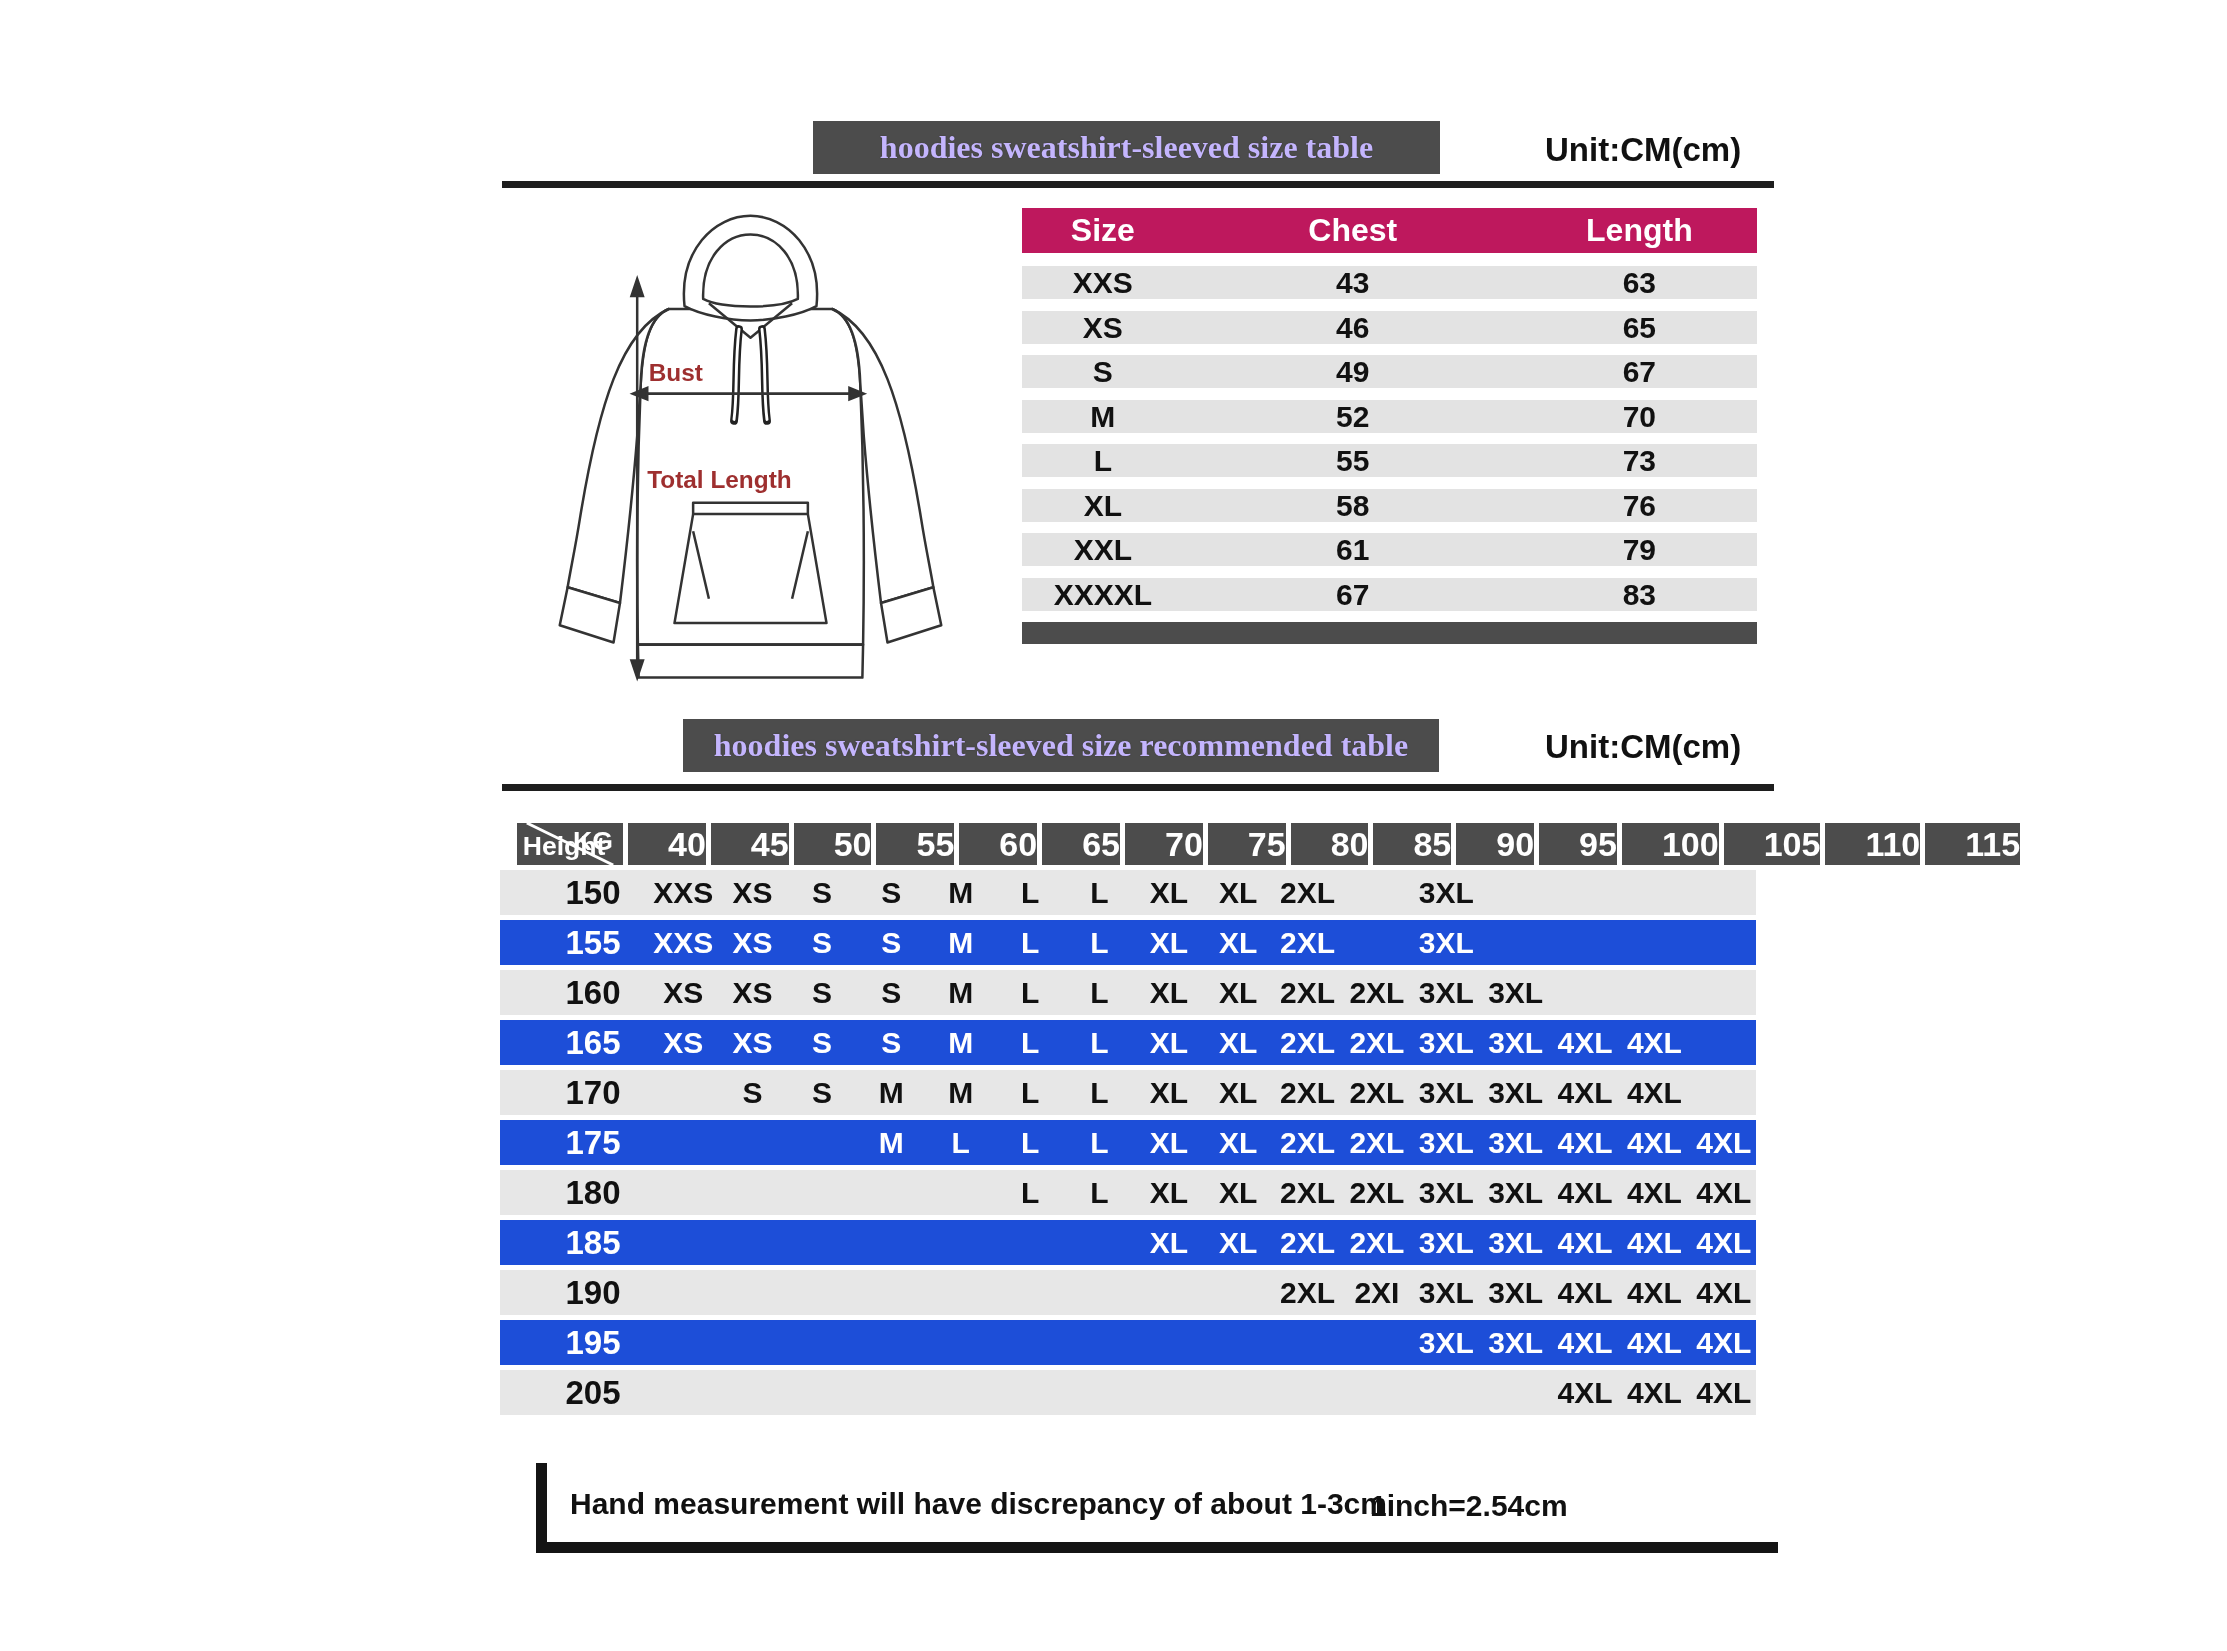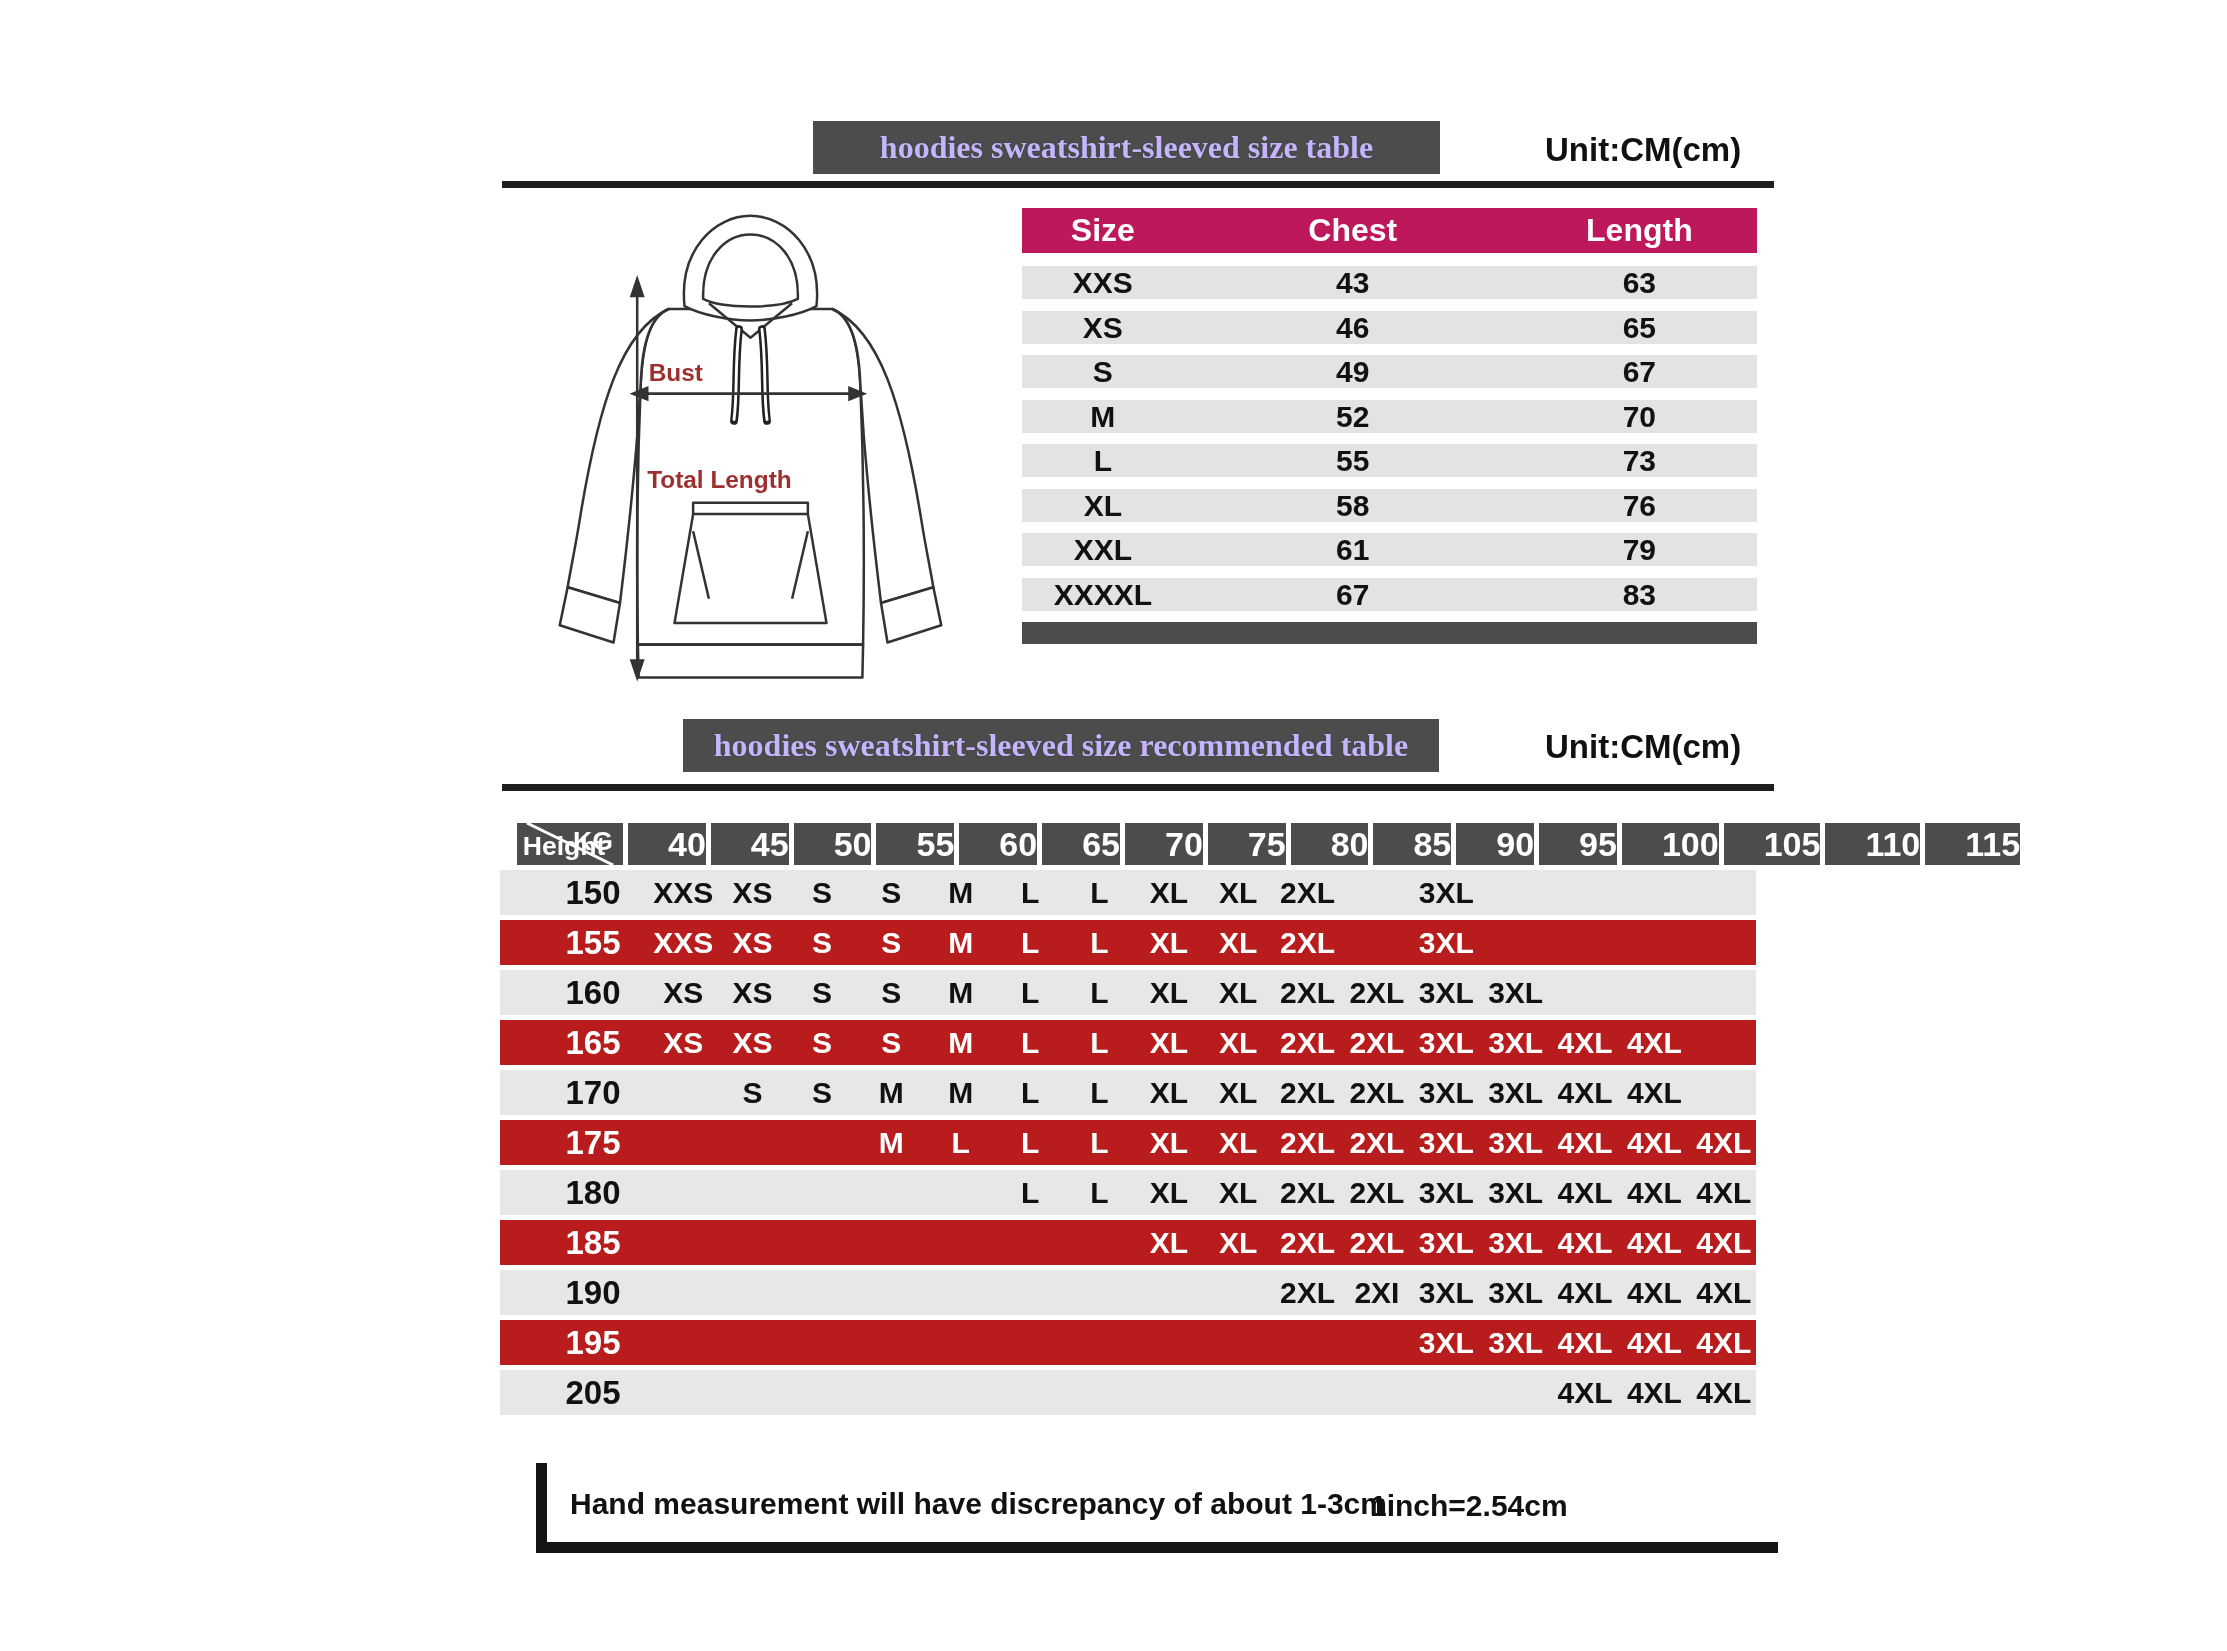--- a/index.html
+++ b/index.html
@@ -37,21 +37,21 @@
   #mx-header{height:42px;margin-left:17px;}
   .mx-hcell{background:#4c4c4c;color:#fff;font-size:34px;display:flex;
             align-items:center;justify-content:center;padding-left:40px;}
   .mx-corner{background:#4c4c4c;position:relative;color:#fff;overflow:hidden;}
   .mx-corner .kg{position:absolute;top:2.9px;right:10px;font-size:26.6px;}
   .mx-corner .hg{position:absolute;bottom:2.9px;left:5.7px;font-size:26.6px;}
   .mx-corner svg{position:absolute;left:0;top:0;width:100%;height:100%;}
   #mx-body{margin-top:5px;}
   .mx-row{height:45px;margin-bottom:5px;align-items:center;padding-left:40px;}
   .mx-row.light{background:#e7e7e7;color:#111;}
-  .mx-row.dark{background:#b91c1c;color:#fff;}
+  .mx-row.dark{background:#1d4ed8;color:#fff;}
   .mx-cell{text-align:center;font-size:30px;white-space:nowrap;}
   .mx-height{font-size:33px;}
 
   
   .fbar{position:absolute;background:#141414;}
   #f-vbar{left:536px;top:1463px;width:10.8px;height:80px;}
   #f-hbar{left:536px;top:1542px;width:1242px;height:10.8px;}
   #f-note{position:absolute;left:570px;top:1487px;font-size:30px;white-space:nowrap;}
   #f-conv{position:absolute;left:1370px;top:1489px;font-size:30px;white-space:nowrap;}
 </style>

